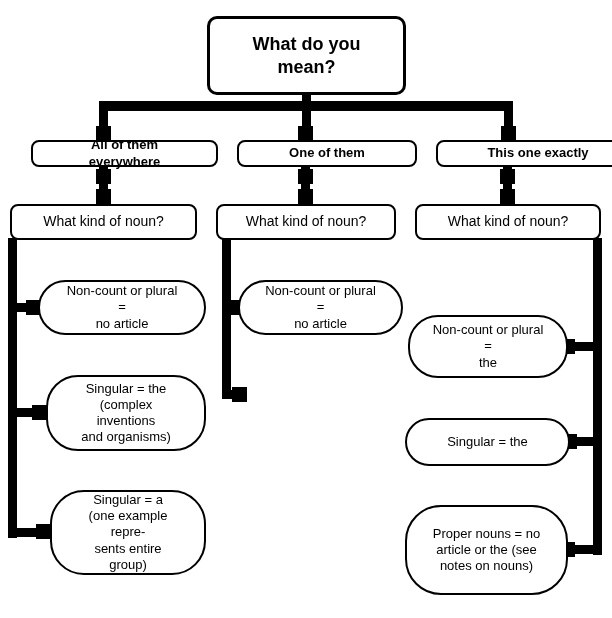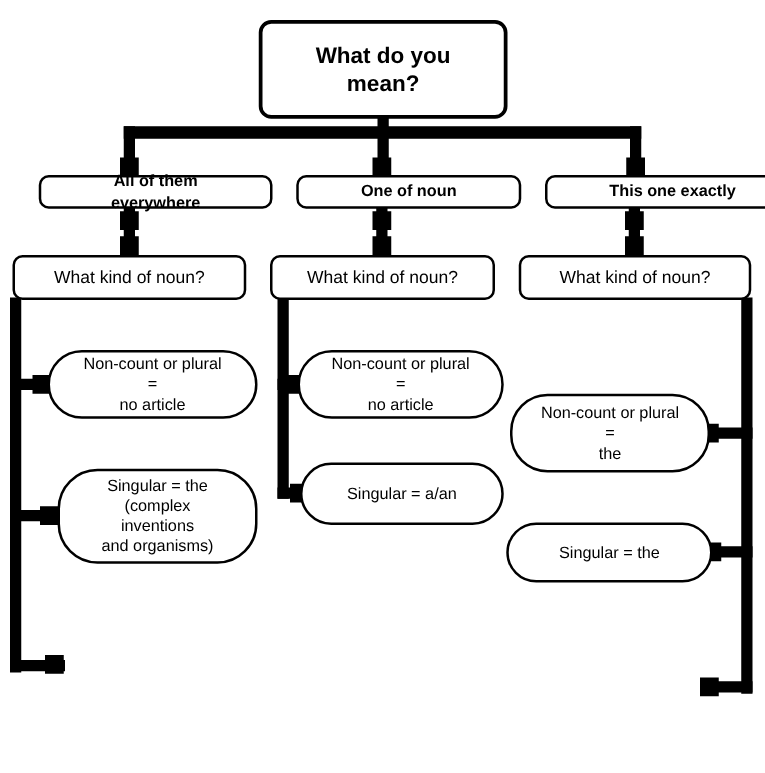--- a/index.html
+++ b/index.html
@@ -105,21 +105,21 @@
   <div class="sq" style="left:560px; top:542px;"></div>
 
   <div class="box title-box" style="left:207px; top:16px; width:199px; height:79px;">
     <span>What do you mean?</span>
   </div>
 
   <div class="box branch-box" style="left:10px; top:140px; width:187px; height:27px;">
     <span>All of them everywhere</span>
   </div>
   <div class="box branch-box" style="left:216px; top:140px; width:180px; height:27px;">
-    <span>One of noun</span>
+    <span>One of them</span>
   </div>
   <div class="box branch-box" style="left:415px; top:140px; width:204px; height:27px;align-items:center;">
     <span>This one exactly</span>
   </div>
 
   <div class="box question-box" style="left:10px; top:204px; width:187px; height:36px;">
     <span>What kind of noun?</span>
   </div>
   <div class="box question-box" style="left:216px; top:204px; width:180px; height:36px;">
     <span>What kind of noun?</span>
@@ -130,30 +130,37 @@
 
   <div class="box pill" style="left:38px; top:280px; width:168px; height:55px; border-radius:28px;">
     <span>Non-count or plural =
 no article</span>
   </div>
   <div class="box pill" style="left:46px; top:375px; width:160px; height:76px; border-radius:32px;">
     <span>Singular = the
 (complex inventions
 and organisms)</span>
   </div>
+  <div class="box pill" style="left:50px; top:490px; width:156px; height:85px; border-radius:34px;">
+    <span>Singular = a
+(one example repre-
+sents entire group)</span>
+  </div>
 
   <div class="box pill" style="left:238px; top:280px; width:165px; height:55px; border-radius:28px;">
     <span>Non-count or plural =
 no article</span>
-  </div>
-  <div class="box pill" style="left:240px; top:370px; width:163px; height:50px; border-radius:25px;">
-    <span>Singular = a/an</span>
   </div>
 
   <div class="box pill" style="left:408px; top:315px; width:160px; height:63px; border-radius:30px;">
     <span>Non-count or plural =
 the</span>
   </div>
   <div class="box pill" style="left:405px; top:418px; width:165px; height:48px; border-radius:24px;">
     <span>Singular = the</span>
   </div>
+  <div class="box pill" style="left:405px; top:505px; width:163px; height:90px; border-radius:36px;">
+    <span>Proper nouns = no
+article or the (see
+notes on nouns)</span>
+  </div>
 
 </div>
 
 </body></html>

